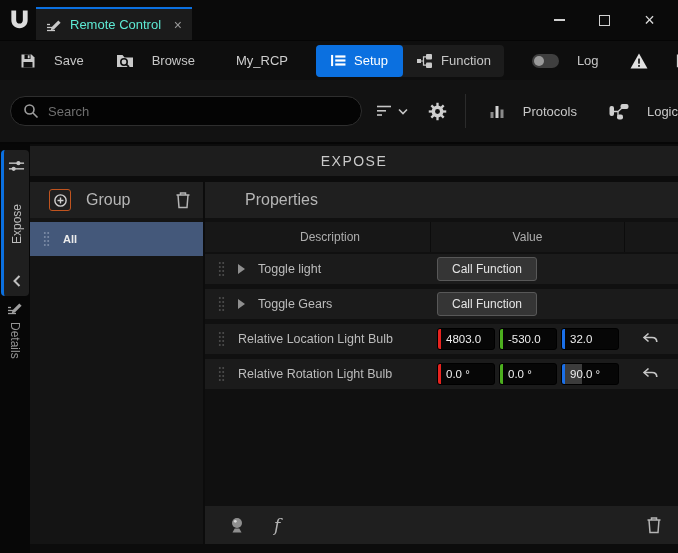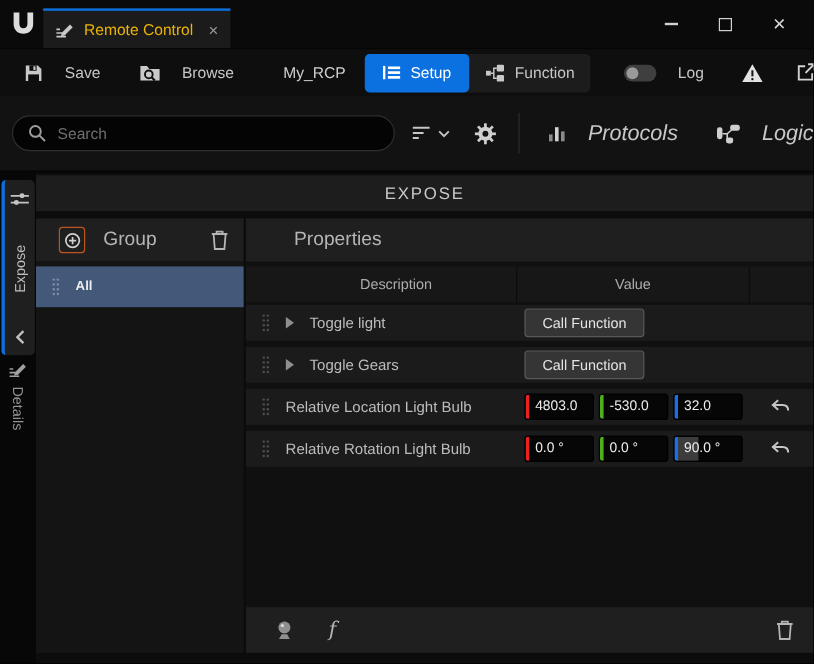--- a/index.html
+++ b/index.html
@@ -6,21 +6,21 @@
   .window{position:relative;width:678px;height:553px;background:#0c0c0c;overflow:hidden;
           font-family:"Liberation Sans","DejaVu Sans",sans-serif;-webkit-font-smoothing:antialiased;}
   svg{display:block;}
 
   
   .titlebar{position:absolute;top:0;left:0;right:0;height:40px;background:#0a0a0a;}
   .ue-logo{position:absolute;left:8px;top:8px;}
   .tab{position:absolute;left:36px;top:7px;width:156px;height:33px;background:#1b1b1b;
        border-top:2px solid var(--accent,#0b70e0);box-sizing:border-box;
        display:flex;align-items:center;gap:8px;padding:0 10px;}
-  .tab-title{flex:1;font-size:13px;color:#eab308;white-space:nowrap;}
+  .tab-title{flex:1;font-size:13px;color:#5eead4;white-space:nowrap;}
   .tab-close{color:#9a9a9a;font-size:14px;line-height:1;cursor:default;}
   .win-controls{position:absolute;right:6px;top:0;height:40px;display:flex;}
   .win-btn{width:45px;height:40px;display:flex;align-items:center;justify-content:center;}
   .min-glyph{width:11px;height:2px;background:#d0d0d0;}
   .max-glyph{width:9px;height:9px;border:1.5px solid #d0d0d0;}
   .close-glyph{color:#d8d8d8;font-size:18px;line-height:1;}
 
   
   .toolbar{position:absolute;top:40px;left:0;right:0;height:40px;background:#0e0e0e;
            border-top:1px solid #050505;box-sizing:border-box;display:flex;align-items:center;}
@@ -34,21 +34,21 @@
   .toggle-track{width:27px;height:14px;border-radius:7px;background:#3f3f3f;position:relative;}
   .toggle-knob{position:absolute;left:2px;top:2px;width:10px;height:10px;border-radius:50%;background:#9a9a9a;}
 
   
   .searchrow{position:absolute;top:80px;left:0;right:0;height:64px;background:#121212;
              border-bottom:2px solid #060606;box-sizing:border-box;display:flex;align-items:center;}
   .search-pill{margin-left:10px;width:355px;height:30px;border-radius:15px;background:#040404;
                border:1px solid #2e2e2e;box-sizing:border-box;display:flex;align-items:center;
                gap:9px;padding:0 12px;}
   .search-ph{font-size:13px;color:#6f6f6f;}
-  .navlbl{font-size:18px;color:#c8c8c8;font-style:italic;}
+  .navlbl{font-size:13px;color:#c8c8c8;}
 
   
   .body{position:absolute;top:144px;left:0;right:0;bottom:0;background:#0c0c0c;}
   .rail{position:absolute;left:0;top:0;width:30px;bottom:0;background:#070707;}
   .rail-tab{position:absolute;left:1px;top:6px;width:28px;height:146px;background:#1f1f1f;
             border-left:3px solid var(--accent,#0b70e0);border-radius:4px;box-sizing:border-box;
             display:flex;flex-direction:column;align-items:center;justify-content:space-between;
             padding:9px 0;}
   .vtext-up{writing-mode:vertical-rl;transform:rotate(180deg);font-size:12px;color:#bdbdbd;}
   .vtext-down{writing-mode:vertical-rl;font-size:12px;color:#949494;}
@@ -165,21 +165,21 @@
         <svg width="18" height="16" viewBox="0 0 18 16">
           <path d="M1 2h5.5l2 2.5H17V14H1z" fill="#c9c9c9"></path>
           <circle cx="8" cy="9" r="3.2" fill="#c9c9c9" stroke="#0e0e0e" stroke-width="1.6"></circle>
           <line x1="10.3" y1="11.3" x2="13" y2="14" stroke="#0e0e0e" stroke-width="1.8"></line>
         </svg>
       </span>
       <span>Browse</span>
     </div>
     <div class="vdiv" style="margin-left:28px"></div>
     <span class="preset-name" style="margin-left:13px">My_RCP</span>
-    <div class="seg" style="margin-left:16px">
+    <div class="seg" style="margin-left:28px">
       <div class="seg-setup">
         <span>
           <svg width="15" height="13" viewBox="0 0 16 14" fill="#fff">
             <rect x="0" y="1" width="2.2" height="12"></rect>
             <rect x="4.5" y="1.5" width="11" height="2.4"></rect>
             <rect x="4.5" y="5.8" width="11" height="2.4"></rect>
             <rect x="4.5" y="10.1" width="11" height="2.4"></rect>
           </svg>
         </span>
         <span>Setup</span>

